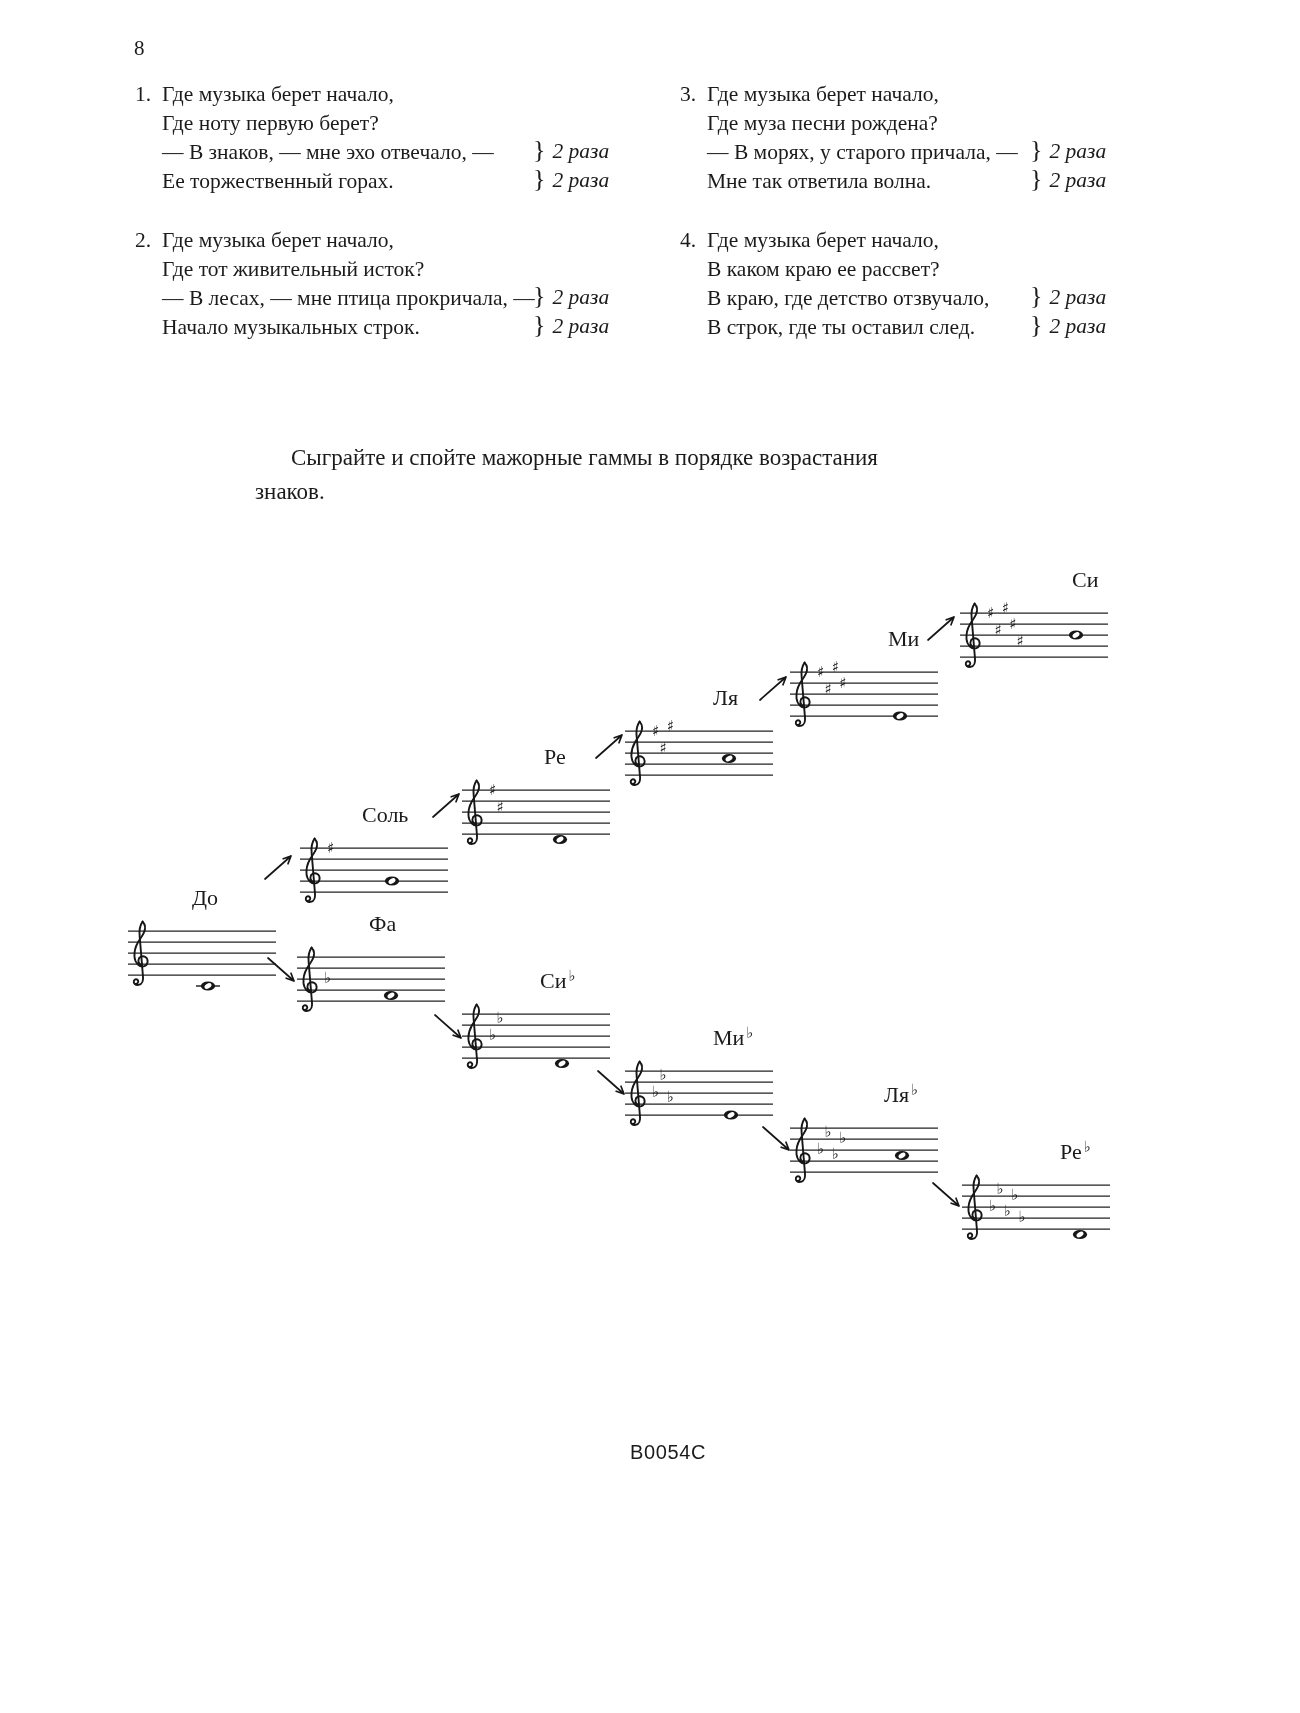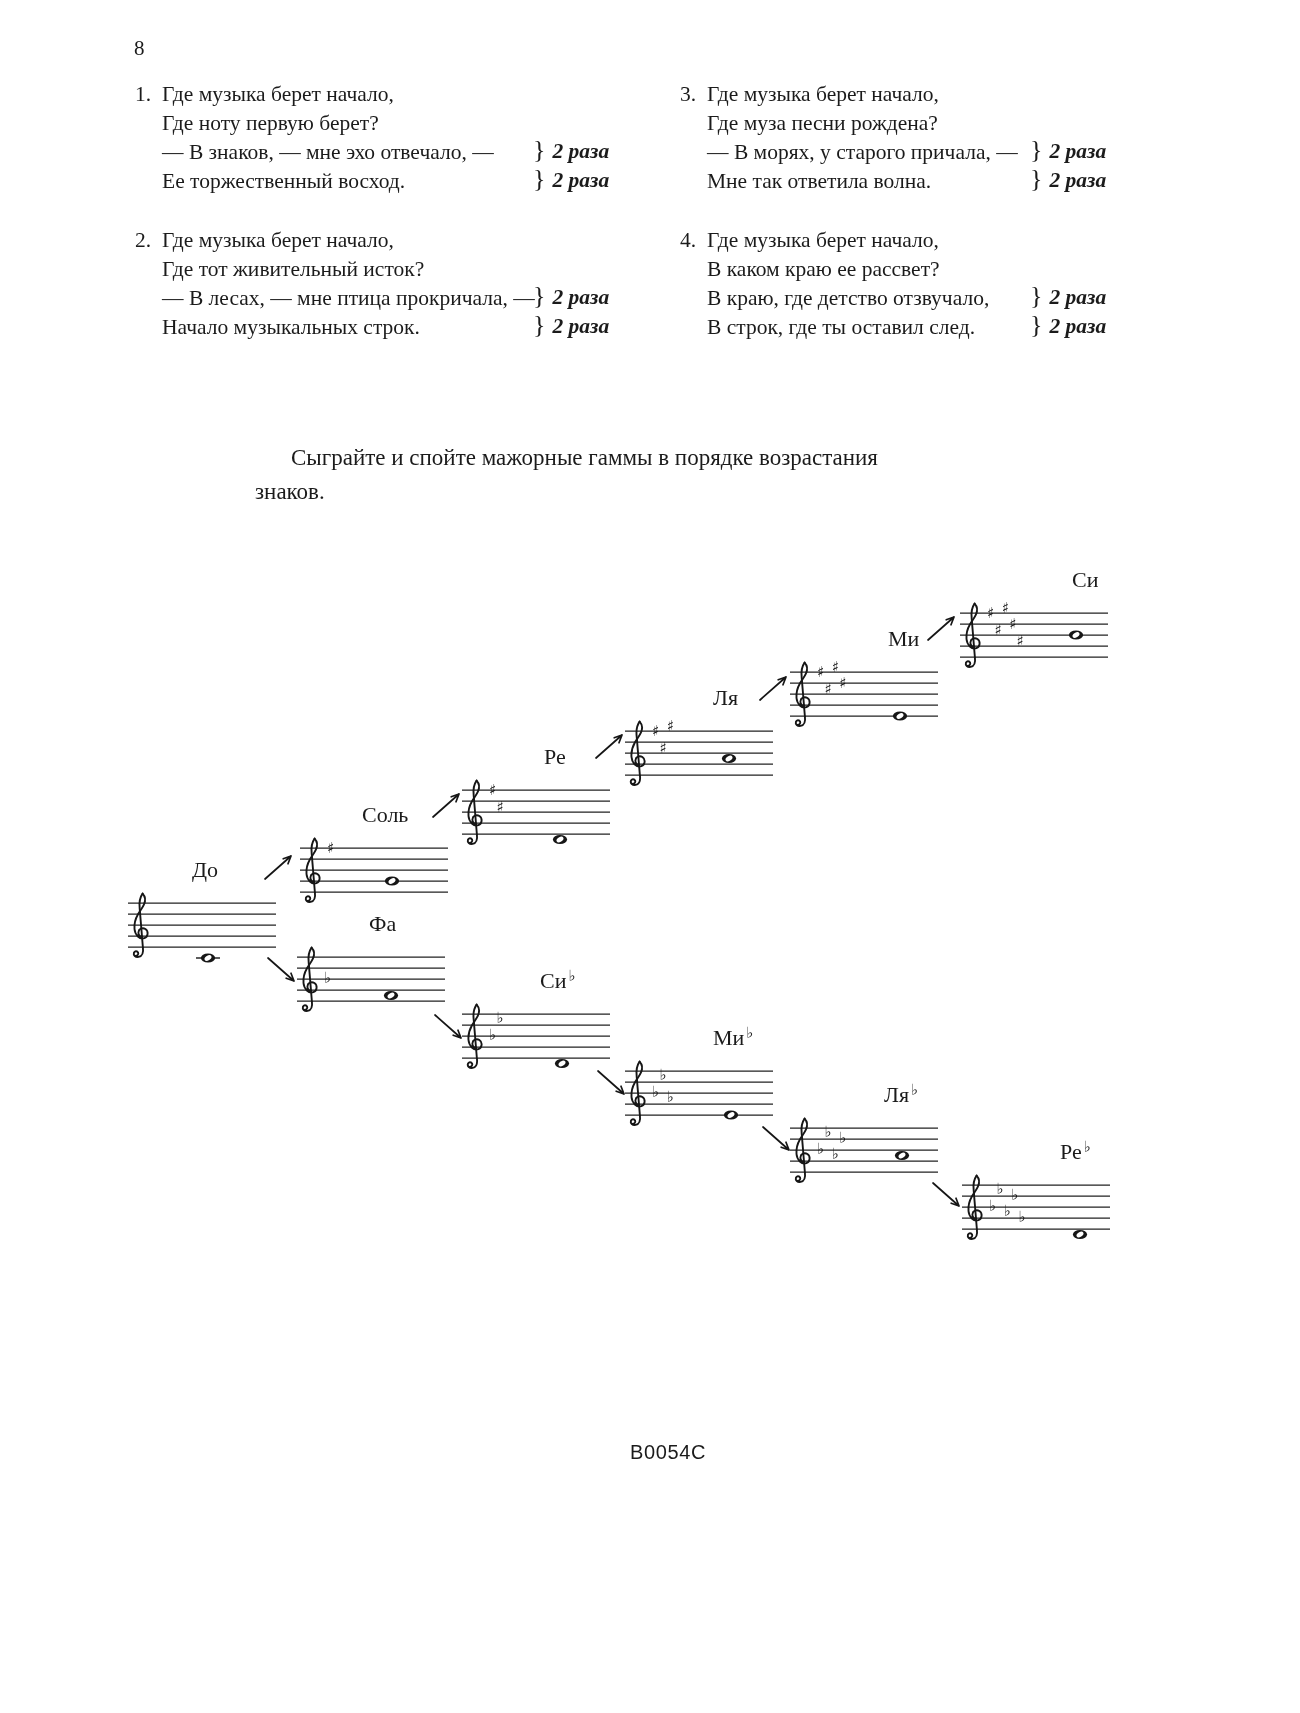--- a/index.html
+++ b/index.html
@@ -11,21 +11,21 @@
   }
   .page-number { position:absolute; left:134px; top:36px; font-size:21px; }
 
   
   .verse { position:absolute; font-size:21.5px; line-height:29px; }
   .vnum { position:absolute; left:0; top:0; }
   .vlines { padding-left:27px; }
   .vline { position:relative; white-space:nowrap; height:29px; }
   .repeat { position:absolute; top:-3px; white-space:nowrap; }
   .repeat .brace { font-size:26px; font-style:normal; }
-  .repeat .rlabel { font-style:italic; font-size:21.5px; margin-left:7px;font-weight:bold; }
+  .repeat .rlabel { font-style:italic; font-size:21.5px; margin-left:7px; }
 
   
   .para { position:absolute; font-size:23px; }
   .instruction { left:255px; top:441px; width:770px; line-height:34px; }
   .task { left:255px; top:1323px; width:770px; line-height:35px; }
   .indent { padding-left:36px; }
 
   
   .stave { position:absolute; width:150px; }
   .stave-label { position:relative; height:30px; }
@@ -60,21 +60,21 @@
 
   <div class="page-number">8</div>
 
   <div class="verse" style="left:135px; top:80px;">
     <span class="vnum">1.</span>
     <div class="vlines">
       <div class="vline"><span>Где музыка берет начало,</span></div>
       <div class="vline"><span>Где ноту первую берет?</span></div>
       <div class="vline"><span>— В знаков, — мне эхо отвечало, —</span>
         <span class="repeat" style="left:371px"><span class="brace">}</span><span class="rlabel">2 раза</span></span></div>
-      <div class="vline"><span>Ее торжественный восход.</span>
+      <div class="vline"><span>Ее торжественный горах.</span>
         <span class="repeat" style="left:371px"><span class="brace">}</span><span class="rlabel">2 раза</span></span></div>
     </div>
   </div>
 
   <div class="verse" style="left:135px; top:226px;">
     <span class="vnum">2.</span>
     <div class="vlines">
       <div class="vline"><span>Где музыка берет начало,</span></div>
       <div class="vline"><span>Где тот живительный исток?</span></div>
       <div class="vline"><span>— В лесах, — мне птица прокричала, —</span>
@@ -106,21 +106,21 @@
       <div class="vline"><span>В строк, где ты оставил след.</span>
         <span class="repeat" style="left:323px"><span class="brace">}</span><span class="rlabel">2 раза</span></span></div>
     </div>
   </div>
 
   <div class="para instruction">
     <div class="indent">Сыграйте и спойте мажорные гаммы в порядке возрастания</div>
     <div>знаков.</div>
   </div>
 
-  <div class="stave" style="left:128px; top:855px;">
+  <div class="stave" style="left:128px; top:883px;">
     <div class="stave-label">
       <span class="slabel" style="left:64px"><span>До</span><span class="flat-sup"></span></span>
     </div>
     <svg class="staff" width="148" height="80" viewBox="0 0 148 80">
       <g>
         <line x1="0" y1="18" x2="148" y2="18"></line>
           <line x1="0" y1="29" x2="148" y2="29"></line>
           <line x1="0" y1="40" x2="148" y2="40"></line>
           <line x1="0" y1="51" x2="148" y2="51"></line>
           <line x1="0" y1="62" x2="148" y2="62"></line>

